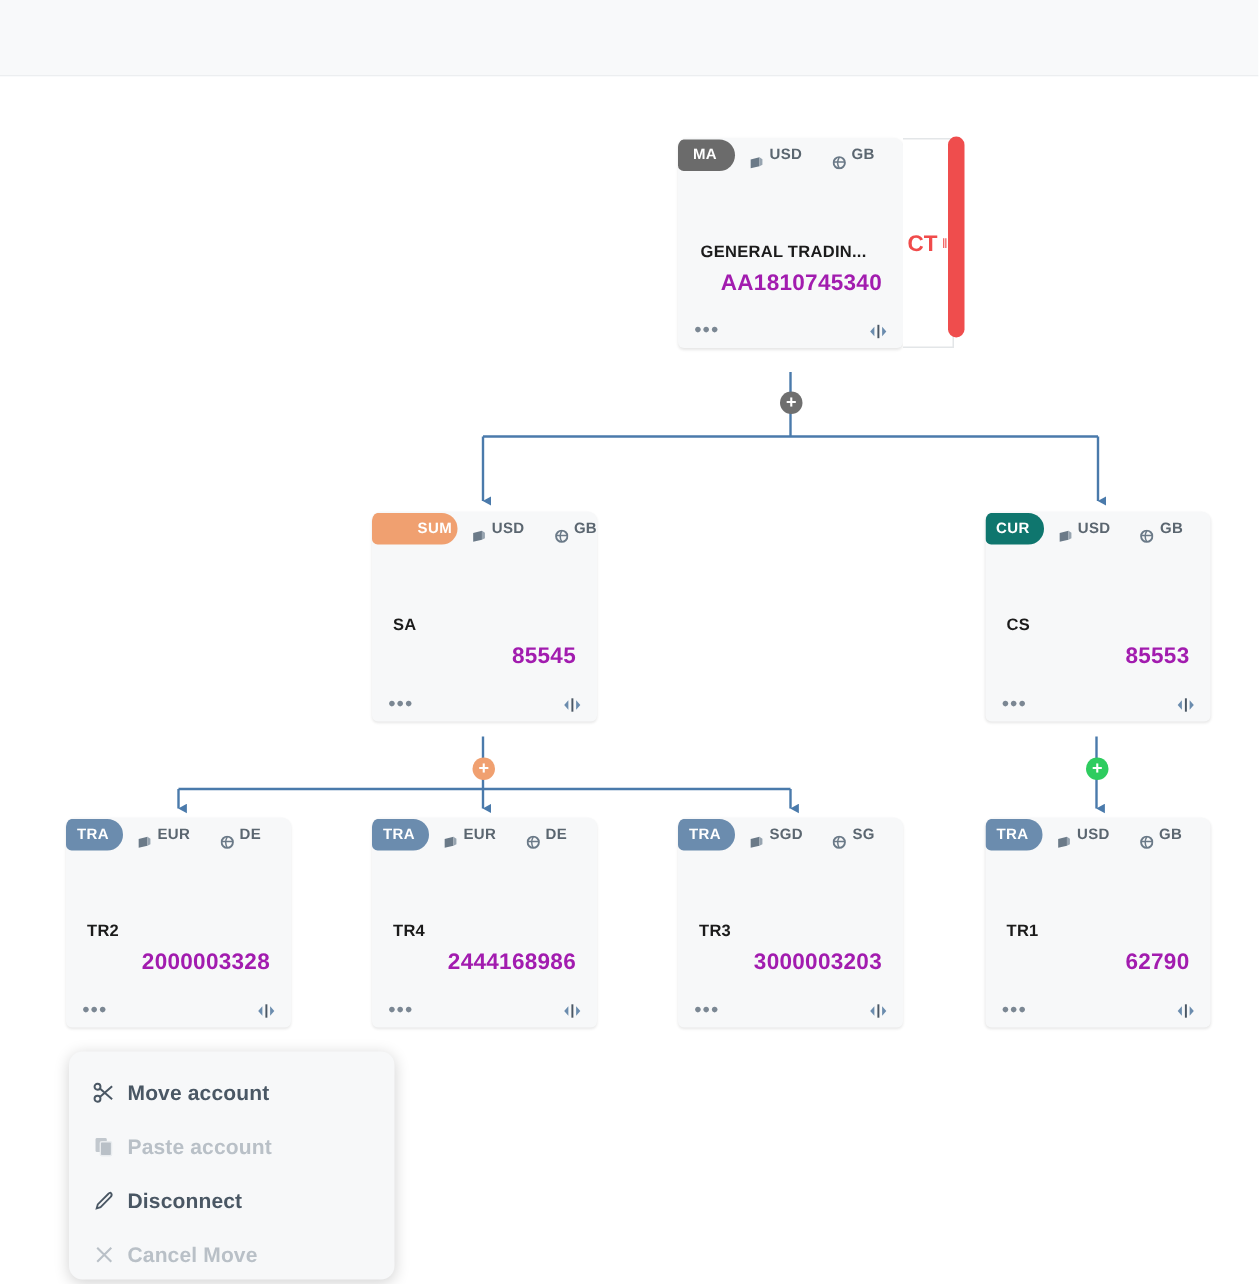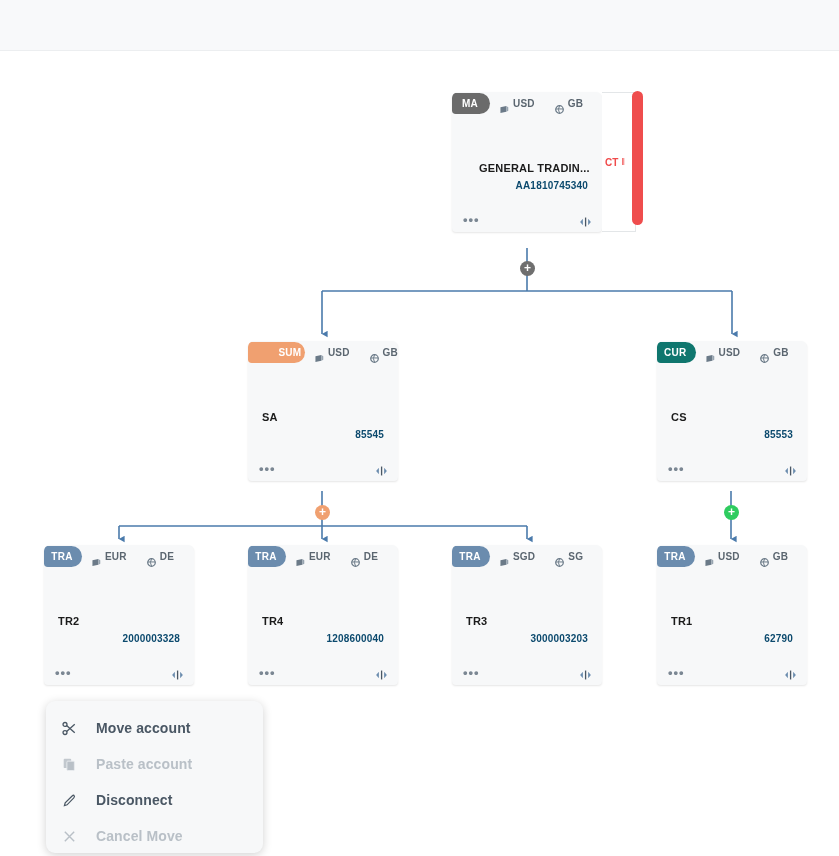--- a/index.html
+++ b/index.html
@@ -59,44 +59,44 @@
   .meta.second { margin-left:20px; }
 
   .ico { width:9px; height:9px; display:inline-block; position:relative; top:1px; }
 
   .card-body { flex:1; position:relative; }
   .acct-name {
     position:absolute; left:14px; top:48px;
     font-size:11px; font-weight:bold; color:#1b1b1b; letter-spacing:.2px;
     white-space:nowrap;
   }
-  .acct-name.big { font-size:11px; left:15px; top:48px;margin-left:12px; }
+  .acct-name.big { font-size:11px; left:15px; top:48px; }
   .acct-num {
     position:absolute; right:14px; top:66px;
-    font-size:10px; font-weight:bold; color:#0c4a6e; letter-spacing:.2px;
+    font-size:15px; font-weight:bold; color:#a21caf; letter-spacing:.2px;
     white-space:nowrap;
   }
 
   .card-foot {
     height:22px; position:relative; border-top:none;
   }
   .dots {
     position:absolute; left:11px; top:4px;
     font-size:13px; color:#7b8793; letter-spacing:1px; line-height:12px;
     font-weight:bold;
   }
   .split-ico { position:absolute; right:10px; top:4px; width:13px; height:12px; }
 
   
   .ct-panel {
     position:absolute; left:150px; top:0; width:34px; height:140px;
     background:#fff; border:1px solid #e3e6e8; border-left:none;
     display:flex; align-items:center; justify-content:flex-start;
   }
-  .ct-text { font-size:10px; font-weight:bold; color:#f04b4b; margin-left:3px; }
+  .ct-text { font-size:15px; font-weight:bold; color:#f04b4b; margin-left:3px; }
   .ct-pause { font-size:9px; color:#f04b4b; margin-left:3px; letter-spacing:-1px; }
   .ct-bar {
     position:absolute; left:180px; top:-1px; width:11px; height:134px;
     background:#ef4d4d; border-radius:6px;
   }
 
   
   .plus {
     position:absolute; width:15px; height:15px; border-radius:50%;
     display:flex; align-items:center; justify-content:center;
@@ -110,21 +110,21 @@
   
   .ctxmenu {
     position:absolute; left:46px; top:701px; width:217px; height:152px;
     background:#f7f8f9; border-radius:9px;
     box-shadow:0 2px 10px rgba(0,0,0,0.18);
     padding:9px 0 0 0;
     z-index:50;
   }
   .ctxitem {
     height:36px; display:flex; align-items:center;
-    padding-left:16px; gap:19px;
+    padding-left:16px; gap:8px;
     font-size:14px; font-weight:bold; letter-spacing:.1px;
   }
   .ctxitem.enabled  { color:#4a5764; }
   .ctxitem.disabled { color:#b9c0c7; }
   .ctxitem .mico { width:15px; height:15px; display:flex; align-items:center; justify-content:center; }
 </style>
 </head>
 <body>
 
 <div id="app">
@@ -356,21 +356,21 @@
               <svg viewBox="0 0 10 10" width="9" height="9">
                   <circle cx="5" cy="5" r="4.2" fill="none" stroke="#6b7a88" stroke-width="1.4"></circle>
                   <path d="M1 4.4 L9 4.4 M5 1 Q2.6 5 5 9" stroke="#6b7a88" stroke-width="1.1" fill="none"></path>
                 </svg>
             </span>
             <span class="lbl">DE</span>
           </div>
         </div>
         <div class="card-body">
           <div class="acct-name">TR4</div>
-          <div class="acct-num">1208600040</div>
+          <div class="acct-num">2444168986</div>
         </div>
         <div class="card-foot">
           <div class="dots">•••</div>
           <span class="split-ico">
             <svg viewBox="0 0 14 12" width="13" height="12">
               <path d="M4.2 2.6 L1.2 6 L4.2 9.4 Z" fill="#6b8cae"></path>
               <path d="M9.8 2.6 L12.8 6 L9.8 9.4 Z" fill="#6b8cae"></path>
               <rect x="6.4" y="1.2" width="1.4" height="9.6" fill="#4a5764"></rect>
             </svg>
           </span>

